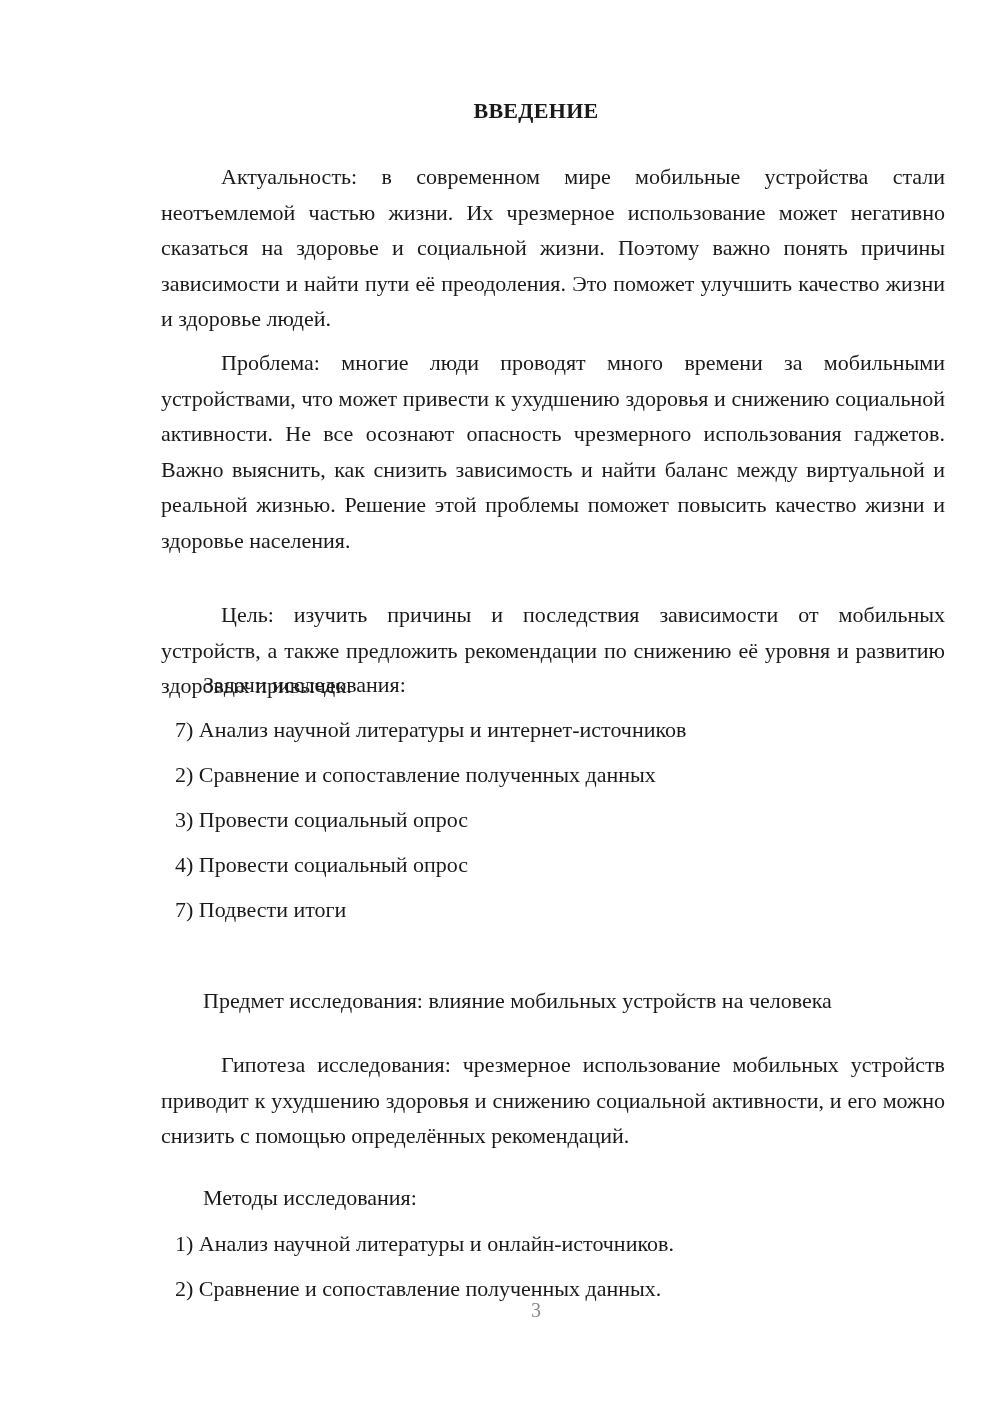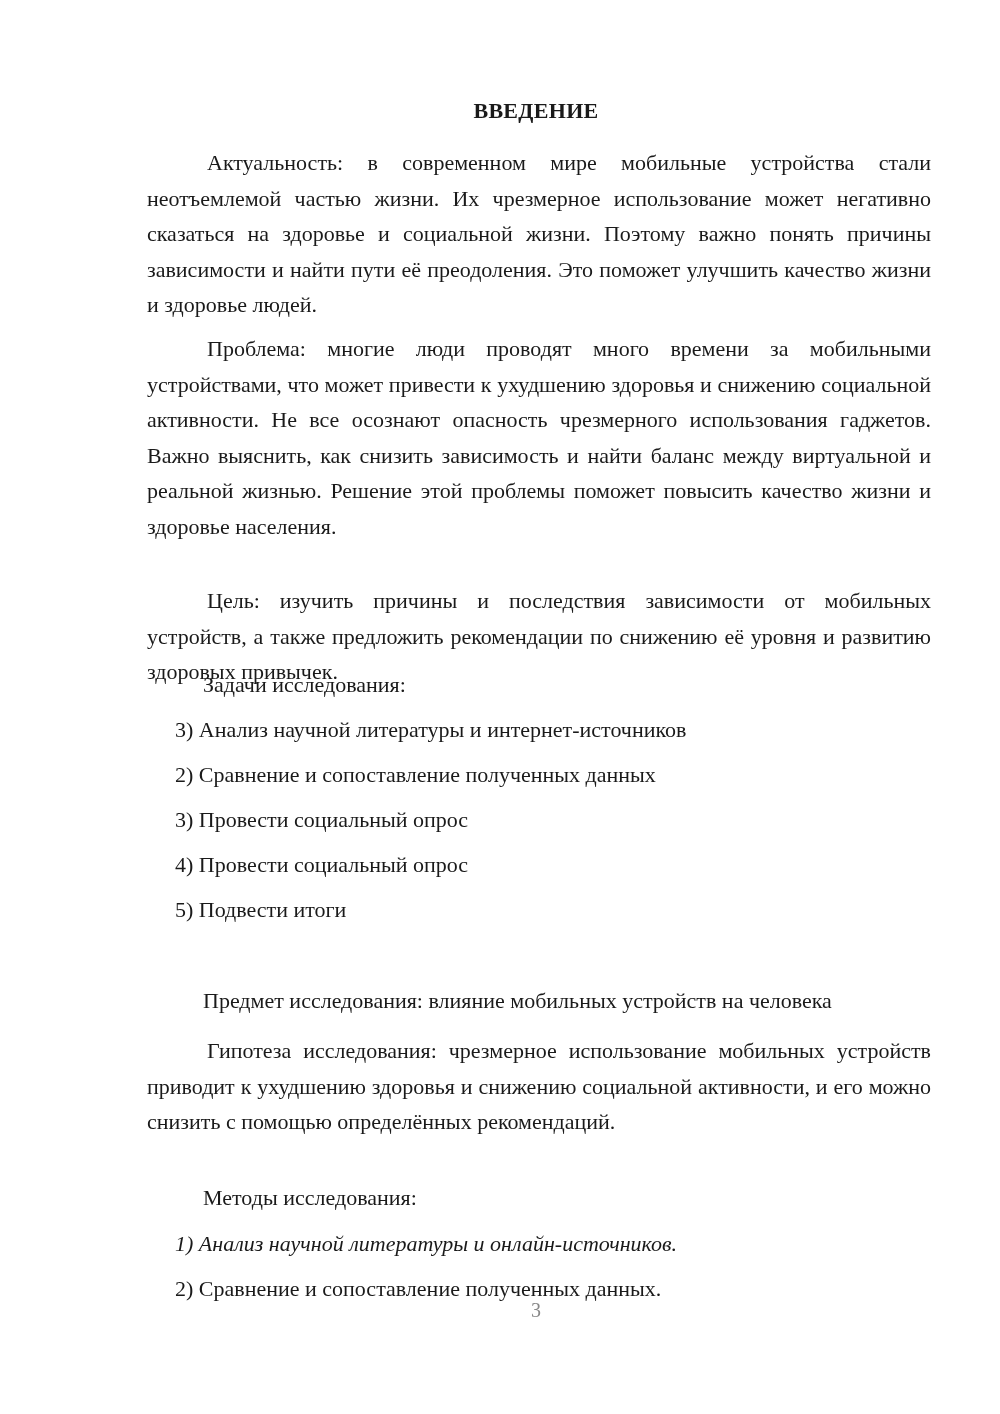--- a/index.html
+++ b/index.html
@@ -2,44 +2,44 @@
 <html><head>
 <meta charset="utf-8">
 <style>
   html, body { margin:0; padding:0; background:#ffffff; }
   body { width:1000px; height:1414px; position:relative; overflow:hidden;
          font-family:"Liberation Serif","DejaVu Serif",serif; color:#1a1a1a; }
   .page { position:absolute; left:0; top:0; width:803px; height:1414px; }
   .heading { position:absolute; left:0; width:1072px; top:97px; text-align:center;
              font-weight:bold; font-size:22px; line-height:28px; letter-spacing:0.3px; }
   .para { position:absolute; left:144px; width:784px; font-size:22px; line-height:35.5px;
-          text-align:justify; text-indent:60px; margin:3px; }
+          text-align:justify; text-indent:60px; margin:17px; }
   .line { position:absolute; font-size:22px; line-height:28px; white-space:nowrap; }
   .pagenum { position:absolute; left:0; width:1072px; top:1296px; text-align:center;
              font-size:20px; color:#888; line-height:28px; }
 </style>
 </head>
 <body>
 
 <div class="page">
   <div class="heading">ВВЕДЕНИЕ</div>
 
   <p class="para" style="top:142px;">Актуальность: в современном мире мобильные устройства стали неотъемлемой частью жизни. Их чрезмерное использование может негативно сказаться на здоровье и социальной жизни. Поэтому важно понять причины зависимости и найти пути её преодоления. Это поможет улучшить качество жизни и здоровье людей.</p>
   <p class="para" style="top:328px;">Проблема: многие люди проводят много времени за мобильными устройствами, что может привести к ухудшению здоровья и снижению социальной активности. Не все осознают опасность чрезмерного использования гаджетов. Важно выяснить, как снизить зависимость и найти баланс между виртуальной и реальной жизнью. Решение этой проблемы поможет повысить качество жизни и здоровье населения.</p>
   <p class="para" style="top:580px;">Цель: изучить причины и последствия зависимости от мобильных устройств, а также предложить рекомендации по снижению её уровня и развитию здоровых привычек.</p>
 
   <div class="line" style="left:203px; top:671px;">Задачи исследования:</div>
-  <div class="line" style="left:175px; top:716px;">3) Анализ научной литературы и интернет-источников</div>
+  <div class="line" style="left:175px; top:716px;">7) Анализ научной литературы и интернет-источников</div>
   <div class="line" style="left:175px; top:761px;">2) Сравнение и сопоставление полученных данных</div>
   <div class="line" style="left:175px; top:806px;">3) Провести социальный опрос</div>
   <div class="line" style="left:175px; top:851px;">4) Провести социальный опрос</div>
-  <div class="line" style="left:175px; top:896px;">5) Подвести итоги</div>
+  <div class="line" style="left:175px; top:896px;">7) Подвести итоги</div>
 
   <div class="line" style="left:203px; top:987px;">Предмет исследования: влияние мобильных устройств на человека</div>
 
   <p class="para" style="top:1030px;">Гипотеза исследования: чрезмерное использование мобильных устройств приводит к ухудшению здоровья и снижению социальной активности, и его можно снизить с помощью определённых рекомендаций.</p>
 
   <div class="line" style="left:203px; top:1184px;">Методы исследования:</div>
-  <div class="line" style="left:175px; top:1230px;font-style:italic;">1) Анализ научной литературы и онлайн-источников.</div>
+  <div class="line" style="left:175px; top:1230px;">1) Анализ научной литературы и онлайн-источников.</div>
   <div class="line" style="left:175px; top:1275px;">2) Сравнение и сопоставление полученных данных.</div>
 
   <div class="pagenum">3</div>
 </div>
 
 </body></html>

